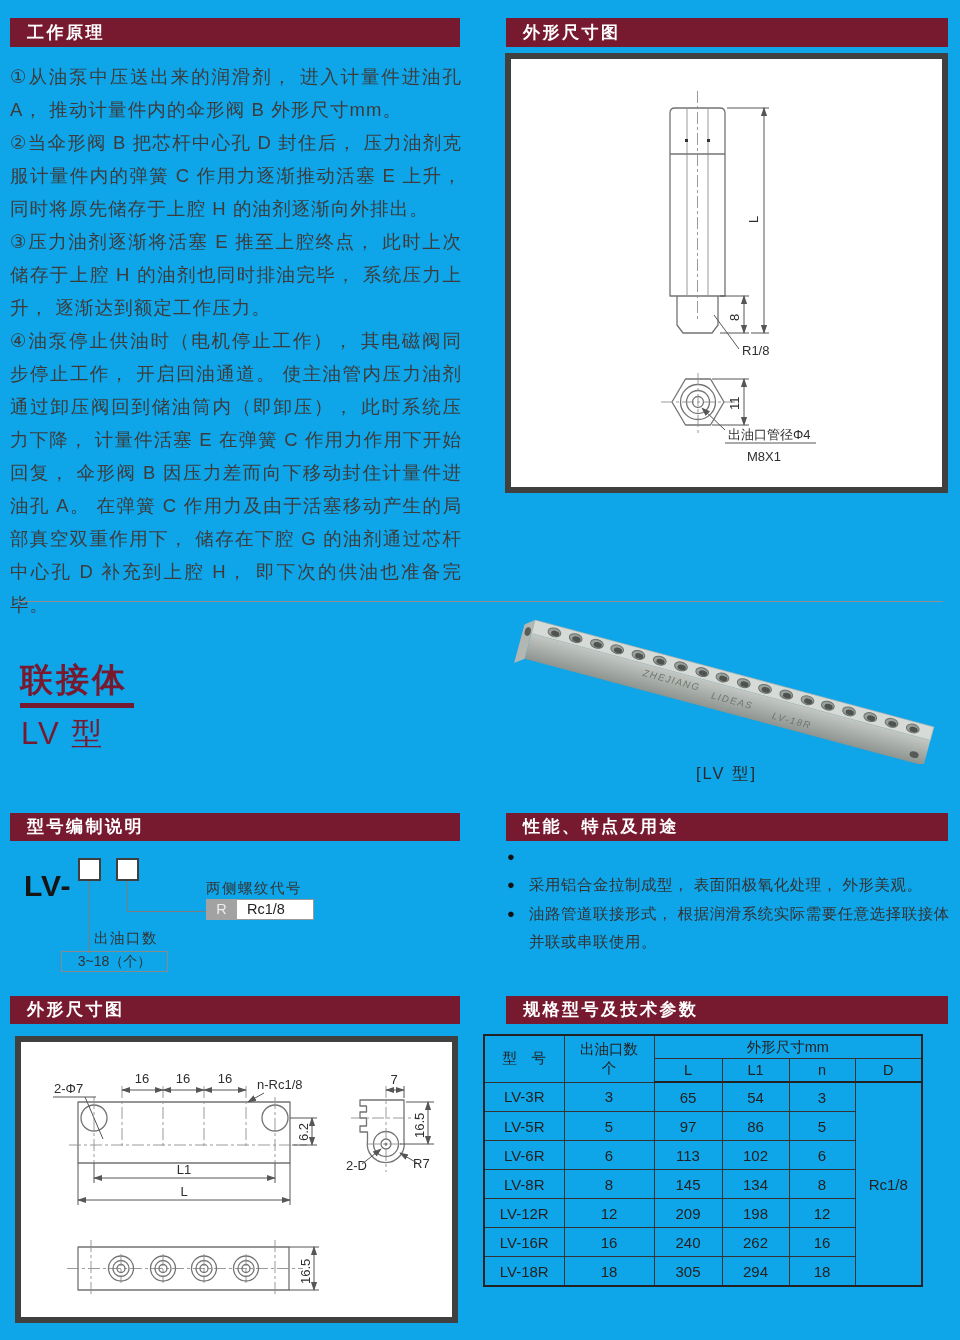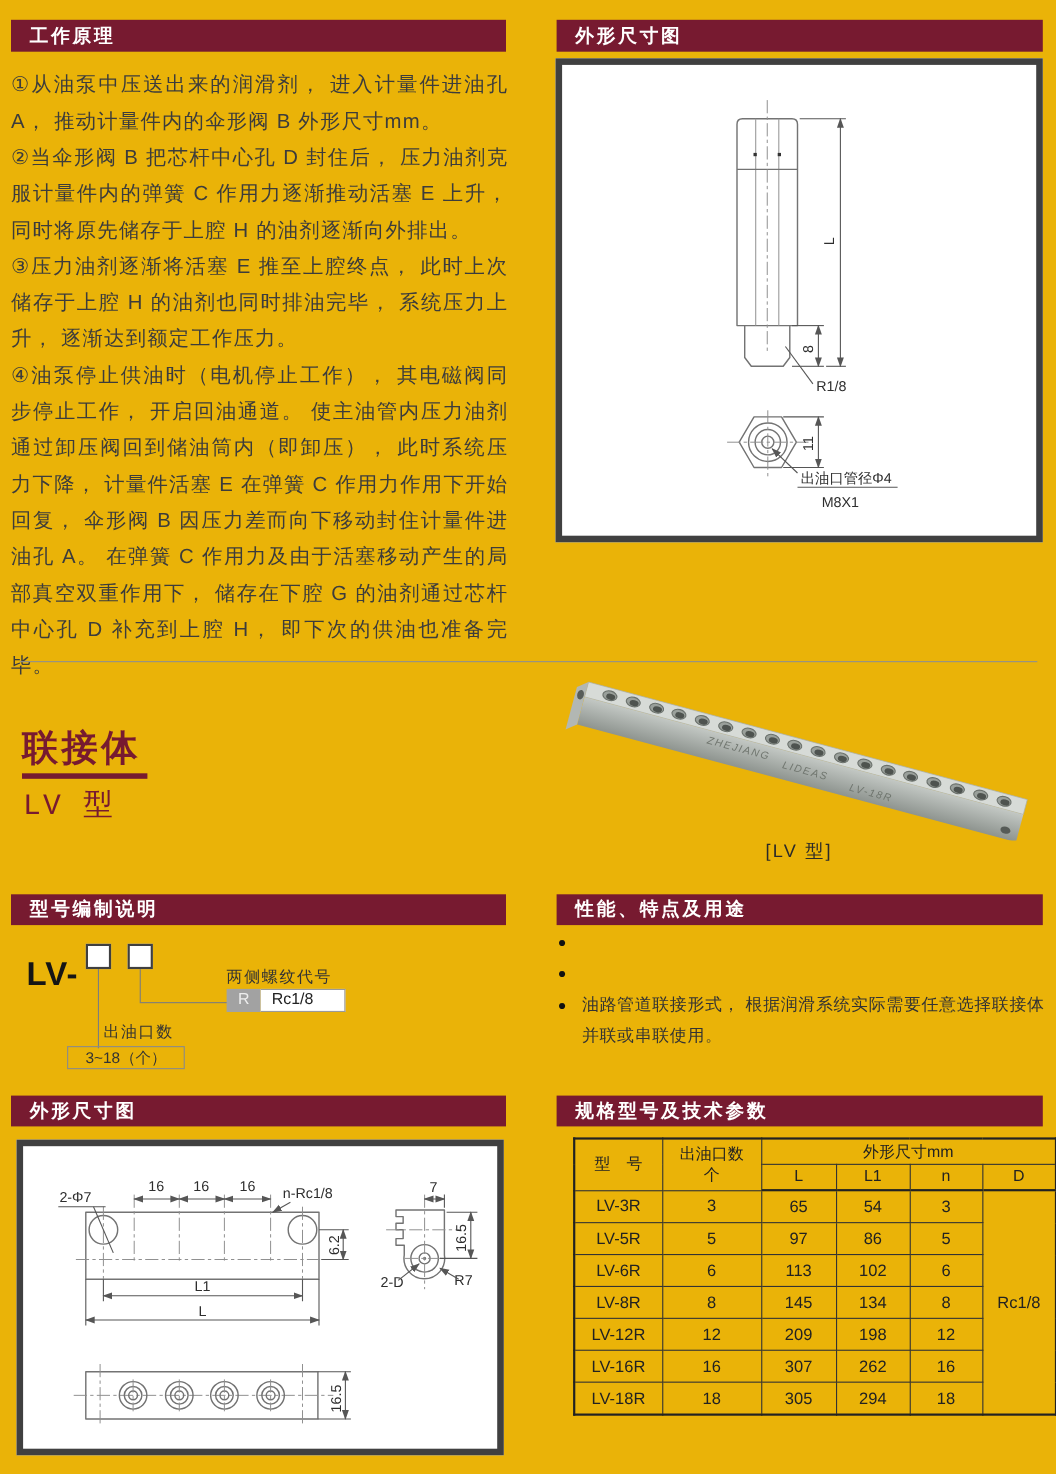--- a/index.html
+++ b/index.html
@@ -1,49 +1,49 @@
 <!DOCTYPE html>
 <html style="--accent: #771a30;"><head>
 <meta charset="utf-8">
 <style>
   html,body{margin:0;padding:0;background:#ffffff;}
-  #page{position:relative;width:960px;height:1340px;background:#eab308;overflow:hidden;
+  #page{position:relative;width:960px;height:1340px;background:#0ea5e9;overflow:hidden;
         font-family:"Liberation Sans","DejaVu Sans",sans-serif;color:#333;}
   .bar{position:absolute;height:29px;background:var(--accent,#771a30);color:#fff;
        font-weight:bold;font-size:17px;line-height:29px;padding-left:17px;
        letter-spacing:2.5px;box-sizing:border-box;}
   .wp{position:absolute;left:10px;top:60px;width:452px;}
   .wp p{margin:0;font-size:18.5px;line-height:33px;letter-spacing:1.1px;
         color:#3c3c3c;text-align:justify;}
   .diagbox{position:absolute;border:6px solid #404040;background:#fff;box-sizing:border-box;}
   .divider{position:absolute;left:18px;top:601px;width:925px;height:0;border-top:1.5px solid #8f8f8f;}
   .prod-name{position:absolute;left:20px;top:658px;font-size:33px;font-weight:bold;
              color:var(--accent,#771a30);letter-spacing:3px;}
   .prod-underline{position:absolute;left:20px;top:703px;width:114px;height:5px;background:var(--accent,#771a30);}
-  .prod-type{position:absolute;left:21px;top:713px;font-size:27px;color:var(--accent,#771a30);
-             font-family:Liberation Mono, monospace;letter-spacing:2px;}
+  .prod-type{position:absolute;left:21px;top:713px;font-size:31px;color:var(--accent,#771a30);
+             font-family:Liberation Sans, sans-serif;letter-spacing:2px;}
   .caption{position:absolute;left:505px;top:763px;width:443px;text-align:center;
            font-size:16.5px;color:#2a2a2a;letter-spacing:2px;}
   
   .lvprefix{position:absolute;left:24px;top:849px;font-size:30px;font-weight:bold;color:#151515;letter-spacing:1px;margin-top:20px;}
   .codebox{position:absolute;width:23px;height:23px;border:2px solid #3f3f3f;box-sizing:border-box;background:#fff;}
   .cline{position:absolute;background:#7d7d7d;}
   .mlabel{position:absolute;font-size:14.5px;color:#333;letter-spacing:1.5px;}
   .rangebox{position:absolute;left:61px;top:951px;width:107px;height:21px;border:1px solid #8a8a8a;
             box-sizing:border-box;text-align:center;font-size:14px;line-height:19px;color:#333;}
   .rcell{position:absolute;left:206px;top:899px;width:31px;height:21px;background:#a2a2a2;color:#ededed;
          text-align:center;font-size:14.5px;line-height:21px;box-sizing:border-box;}
   .rccell{position:absolute;left:237px;top:899px;width:77px;height:21px;background:#fff;border:1px solid #9a9a9a;
           border-left:none;color:#222;text-align:left;padding-left:10px;font-size:14.5px;line-height:19px;box-sizing:border-box;}
   
   .feat{position:absolute;left:507px;top:843px;width:447px;margin:0;padding:0;list-style:none;}
   .feat li{display:flex;font-size:15.4px;line-height:28.4px;color:#333;letter-spacing:0.6px;margin:0;}
   .feat .blt{flex:0 0 22px;color:#111;font-size:13px;}
   
-  .spec{position:absolute;left:521px;top:1034px;width:440px;border-collapse:collapse;
+  .spec{position:absolute;left:483px;top:1034px;width:440px;border-collapse:collapse;
         table-layout:fixed;border:2px solid #222;}
   .spec th,.spec td{border:1px solid #333;text-align:center;padding:0;color:#222;}
   .spec th{font-weight:normal;font-size:14.5px;}
   .spec .hrow1 th{height:22px;}
   .spec .hrow2 th{height:22px;border-bottom:2px solid #222;}
   .spec td{font-size:15px;height:28px;}
   svg text{font-family:"Liberation Sans","DejaVu Sans",sans-serif;}
   .g1{stroke:#737373;stroke-width:1.3;fill:none;stroke-linejoin:round;}
   .g2{stroke:#9a9a9a;stroke-width:1;fill:none;}
   .d1{stroke:#565656;stroke-width:1;fill:none;}
@@ -176,20 +176,21 @@
   <div class="rcell">R</div>
   <div class="rccell">Rc1/8</div>
 
   <div class="bar" style="left:506px;top:813px;width:442px;height:28px;line-height:28px">性能、特点及用途</div>
   <ul class="feat">
     <li>
       <span class="blt">●</span>
     </li>
     <li>
       <span class="blt">●</span>
+      <span>采用铝合金拉制成型， 表面阳极氧化处理， 外形美观。</span>
     </li>
     <li>
       <span class="blt">●</span>
       <span>油路管道联接形式， 根据润滑系统实际需要任意选择联接体并联或串联使用。</span>
     </li>
   </ul>
 
   <div class="bar" style="left:10px;top:996px;width:450px;height:28px;line-height:28px">外形尺寸图</div>
   <div class="diagbox" style="left:15px;top:1036px;width:443px;height:287px">
     <svg width="441" height="285" viewBox="0 0 441 285">
@@ -338,21 +339,21 @@
     <tr>
       <td>LV-12R</td>
       <td>12</td>
       <td>209</td>
       <td>198</td>
       <td>12</td>
     </tr>
     <tr>
       <td>LV-16R</td>
       <td>16</td>
-      <td>307</td>
+      <td>240</td>
       <td>262</td>
       <td>16</td>
     </tr>
     <tr>
       <td>LV-18R</td>
       <td>18</td>
       <td>305</td>
       <td>294</td>
       <td>18</td>
     </tr>

